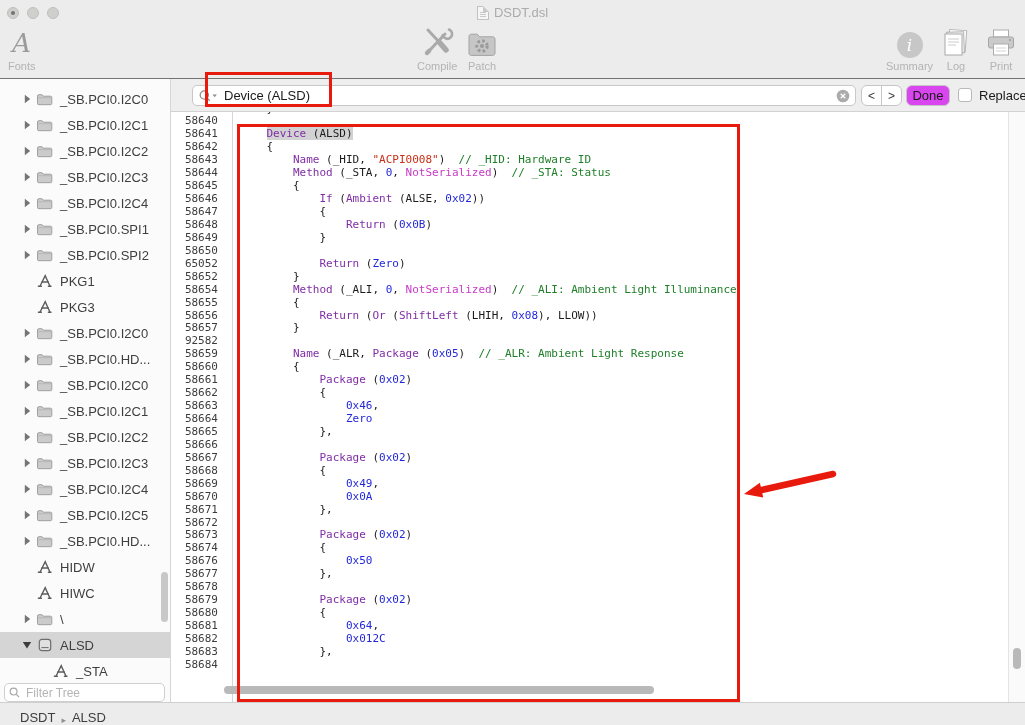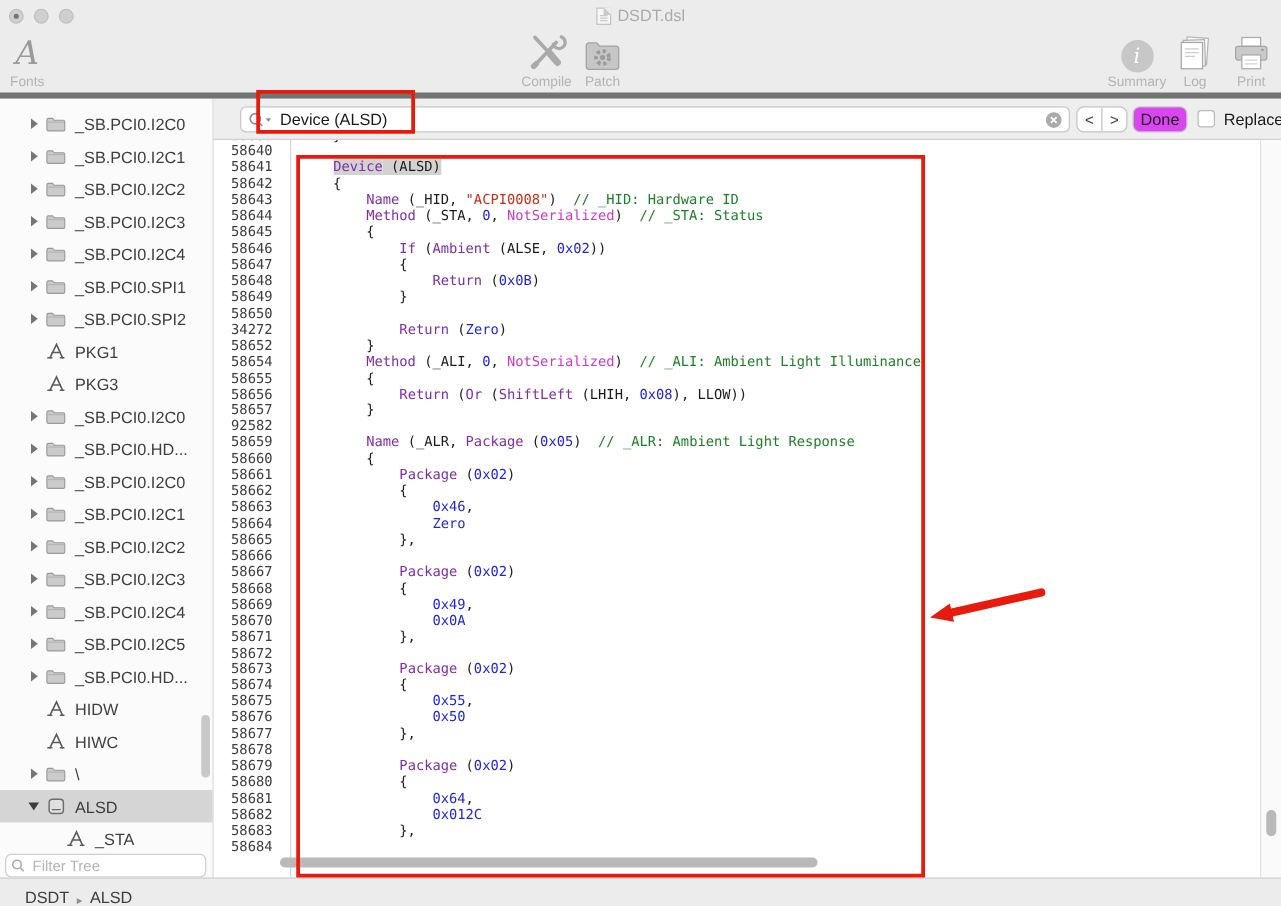--- a/index.html
+++ b/index.html
@@ -5,21 +5,21 @@
   html,body{margin:0;padding:0;}
   body{
     width:1025px;height:725px;position:relative;overflow:hidden;
     font-family:"Liberation Sans",sans-serif;
     background:#ffffff;
     -webkit-font-smoothing:antialiased;
   }
   
   .titlebar{
     position:absolute;left:0;top:0;width:1025px;height:79px;
-    background:#ececec;border-bottom:5px solid #737373;box-sizing:border-box;
+    background:#ececec;border-bottom:1px solid #737373;box-sizing:border-box;
   }
   .traffic{position:absolute;left:7px;top:7px;display:flex;gap:8px;}
   .tl{width:12px;height:12px;border-radius:50%;background:#cfcfcd;border:1px solid #bfbfbd;box-sizing:border-box;
       display:flex;align-items:center;justify-content:center;}
   .tl .dot{width:4px;height:4px;border-radius:50%;background:#737373;}
   .title-center{
     position:absolute;left:0;top:4px;width:1025px;height:17px;
     display:flex;align-items:center;justify-content:center;gap:5px;
     color:#ababab;font-size:13px;
   }
@@ -570,21 +570,21 @@
       <div class="cl"><span class="ln">58641</span><span class="ct"><span class="t-p">    </span><span class="t-mk">Device</span><span class="t-mp"> (ALSD)</span></span></div>
       <div class="cl"><span class="ln">58642</span><span class="ct"><span class="t-p">    {</span></span></div>
       <div class="cl"><span class="ln">58643</span><span class="ct"><span class="t-p">        </span><span class="t-k">Name</span><span class="t-p"> (_HID, </span><span class="t-s">"ACPI0008"</span><span class="t-p">)  </span><span class="t-c">// _HID: Hardware ID</span></span></div>
       <div class="cl"><span class="ln">58644</span><span class="ct"><span class="t-p">        </span><span class="t-k">Method</span><span class="t-p"> (_STA, </span><span class="t-n">0</span><span class="t-p">, </span><span class="t-a">NotSerialized</span><span class="t-p">)  </span><span class="t-c">// _STA: Status</span></span></div>
       <div class="cl"><span class="ln">58645</span><span class="ct"><span class="t-p">        {</span></span></div>
       <div class="cl"><span class="ln">58646</span><span class="ct"><span class="t-p">            </span><span class="t-k">If</span><span class="t-p"> (</span><span class="t-k">Ambient</span><span class="t-p"> (ALSE, </span><span class="t-n">0x02</span><span class="t-p">))</span></span></div>
       <div class="cl"><span class="ln">58647</span><span class="ct"><span class="t-p">            {</span></span></div>
       <div class="cl"><span class="ln">58648</span><span class="ct"><span class="t-p">                </span><span class="t-k">Return</span><span class="t-p"> (</span><span class="t-n">0x0B</span><span class="t-p">)</span></span></div>
       <div class="cl"><span class="ln">58649</span><span class="ct"><span class="t-p">            }</span></span></div>
       <div class="cl"><span class="ln">58650</span><span class="ct"></span></div>
-      <div class="cl"><span class="ln">34272</span><span class="ct"><span class="t-p">            </span><span class="t-k">Return</span><span class="t-p"> (</span><span class="t-n">Zero</span><span class="t-p">)</span></span></div>
+      <div class="cl"><span class="ln">65052</span><span class="ct"><span class="t-p">            </span><span class="t-k">Return</span><span class="t-p"> (</span><span class="t-n">Zero</span><span class="t-p">)</span></span></div>
       <div class="cl"><span class="ln">58652</span><span class="ct"><span class="t-p">        }</span></span></div>
       <div class="cl"><span class="ln">58654</span><span class="ct"><span class="t-p">        </span><span class="t-k">Method</span><span class="t-p"> (_ALI, </span><span class="t-n">0</span><span class="t-p">, </span><span class="t-a">NotSerialized</span><span class="t-p">)  </span><span class="t-c">// _ALI: Ambient Light Illuminance</span></span></div>
       <div class="cl"><span class="ln">58655</span><span class="ct"><span class="t-p">        {</span></span></div>
       <div class="cl"><span class="ln">58656</span><span class="ct"><span class="t-p">            </span><span class="t-k">Return</span><span class="t-p"> (</span><span class="t-k">Or</span><span class="t-p"> (</span><span class="t-k">ShiftLeft</span><span class="t-p"> (LHIH, </span><span class="t-n">0x08</span><span class="t-p">), LLOW))</span></span></div>
       <div class="cl"><span class="ln">58657</span><span class="ct"><span class="t-p">        }</span></span></div>
       <div class="cl"><span class="ln">92582</span><span class="ct"></span></div>
       <div class="cl"><span class="ln">58659</span><span class="ct"><span class="t-p">        </span><span class="t-k">Name</span><span class="t-p"> (_ALR, </span><span class="t-k">Package</span><span class="t-p"> (</span><span class="t-n">0x05</span><span class="t-p">)  </span><span class="t-c">// _ALR: Ambient Light Response</span></span></div>
       <div class="cl"><span class="ln">58660</span><span class="ct"><span class="t-p">        {</span></span></div>
       <div class="cl"><span class="ln">58661</span><span class="ct"><span class="t-p">            </span><span class="t-k">Package</span><span class="t-p"> (</span><span class="t-n">0x02</span><span class="t-p">)</span></span></div>
       <div class="cl"><span class="ln">58662</span><span class="ct"><span class="t-p">            {</span></span></div>
@@ -593,21 +593,20 @@
       <div class="cl"><span class="ln">58665</span><span class="ct"><span class="t-p">            },</span></span></div>
       <div class="cl"><span class="ln">58666</span><span class="ct"></span></div>
       <div class="cl"><span class="ln">58667</span><span class="ct"><span class="t-p">            </span><span class="t-k">Package</span><span class="t-p"> (</span><span class="t-n">0x02</span><span class="t-p">)</span></span></div>
       <div class="cl"><span class="ln">58668</span><span class="ct"><span class="t-p">            {</span></span></div>
       <div class="cl"><span class="ln">58669</span><span class="ct"><span class="t-p">                </span><span class="t-n">0x49</span><span class="t-p">,</span></span></div>
       <div class="cl"><span class="ln">58670</span><span class="ct"><span class="t-p">                </span><span class="t-n">0x0A</span></span></div>
       <div class="cl"><span class="ln">58671</span><span class="ct"><span class="t-p">            },</span></span></div>
       <div class="cl"><span class="ln">58672</span><span class="ct"></span></div>
       <div class="cl"><span class="ln">58673</span><span class="ct"><span class="t-p">            </span><span class="t-k">Package</span><span class="t-p"> (</span><span class="t-n">0x02</span><span class="t-p">)</span></span></div>
       <div class="cl"><span class="ln">58674</span><span class="ct"><span class="t-p">            {</span></span></div>
-      <div class="cl"><span class="ln">58675</span><span class="ct"><span class="t-p">                </span><span class="t-n">0x55</span><span class="t-p">,</span></span></div>
       <div class="cl"><span class="ln">58676</span><span class="ct"><span class="t-p">                </span><span class="t-n">0x50</span></span></div>
       <div class="cl"><span class="ln">58677</span><span class="ct"><span class="t-p">            },</span></span></div>
       <div class="cl"><span class="ln">58678</span><span class="ct"></span></div>
       <div class="cl"><span class="ln">58679</span><span class="ct"><span class="t-p">            </span><span class="t-k">Package</span><span class="t-p"> (</span><span class="t-n">0x02</span><span class="t-p">)</span></span></div>
       <div class="cl"><span class="ln">58680</span><span class="ct"><span class="t-p">            {</span></span></div>
       <div class="cl"><span class="ln">58681</span><span class="ct"><span class="t-p">                </span><span class="t-n">0x64</span><span class="t-p">,</span></span></div>
       <div class="cl"><span class="ln">58682</span><span class="ct"><span class="t-p">                </span><span class="t-n">0x012C</span></span></div>
       <div class="cl"><span class="ln">58683</span><span class="ct"><span class="t-p">            },</span></span></div>
       <div class="cl"><span class="ln">58684</span><span class="ct"></span></div>
     </div>

